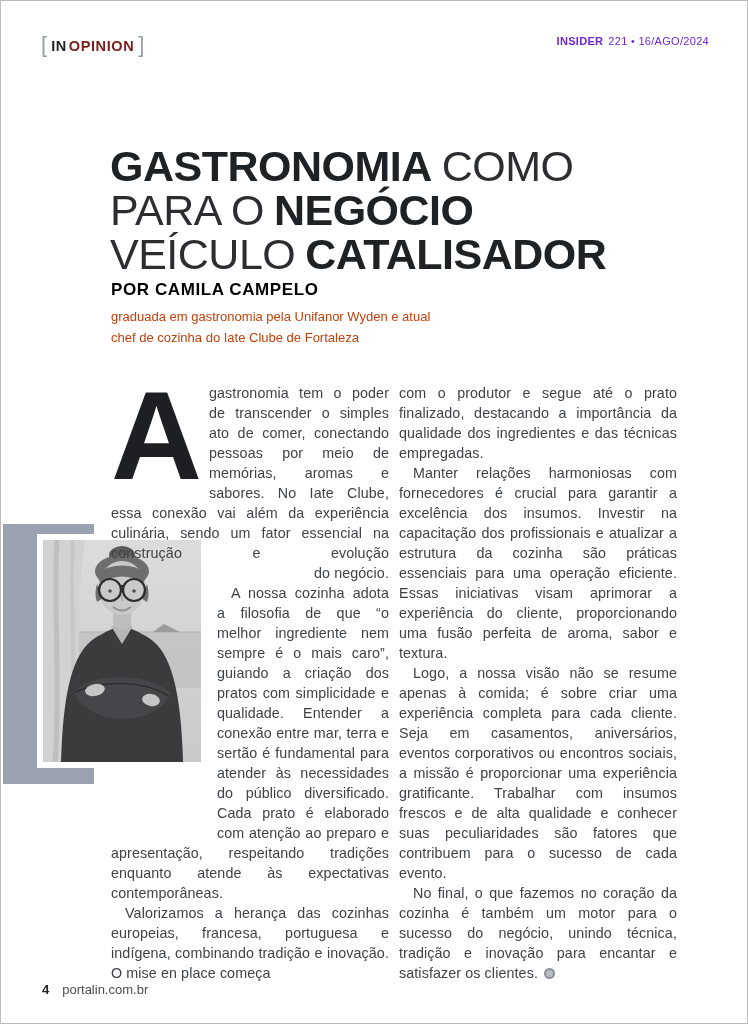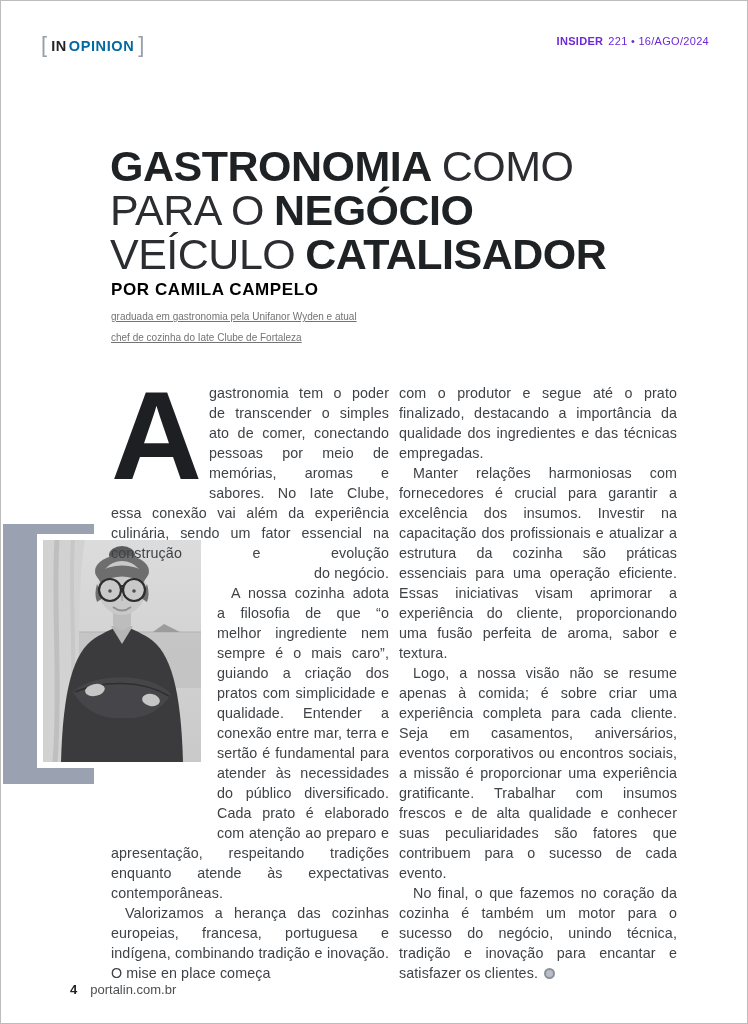--- a/index.html
+++ b/index.html
@@ -7,35 +7,35 @@
        font-family:"Liberation Sans","DejaVu Sans",sans-serif;}
   .page{position:relative;width:748px;height:1024px;box-sizing:border-box;
         border:1px solid #bdbdbd;background:#ffffff;overflow:hidden;}
 
   
   .header{position:absolute;top:34px;left:40px;right:38px;
           display:flex;justify-content:space-between;align-items:flex-start;}
   .section-tag{display:flex;align-items:center;line-height:1;}
   .bracket{font-size:22px;font-weight:300;color:#9aa0ab;position:relative;top:-1px;}
   .tag-in{font-size:14.5px;font-weight:800;color:#232527;letter-spacing:.6px;margin:0 2px 0 4px;}
-  .tag-opinion{font-size:14.5px;font-weight:700;color:#0369a1;letter-spacing:.6px;margin-right:4px;}
+  .tag-opinion{font-size:14.5px;font-weight:700;color:#7f1d1d;letter-spacing:.6px;margin-right:4px;}
   .issue-info{font-size:11px;color:#6d28d9;letter-spacing:.3px;}
   .issue-info .mag{font-weight:800;margin-right:5px;}
 
   
   .title{position:absolute;left:109px;top:143px;width:600px;
          font-size:43px;line-height:44px;letter-spacing:-.5px;color:#1f2225;}
   .tb{font-weight:800;}
   .tl{font-weight:300;color:#2b2d30;}
   .tgap{display:inline-block;width:10px;}
 
   
   .byline{position:absolute;left:110px;top:279px;width:560px;}
   .author{font-size:17px;font-weight:800;color:#000000;letter-spacing:.6px;margin-bottom:6px;}
-  .bio{font-size:10px;line-height:21px;color:#737373;text-decoration:underline;}
+  .bio{font-size:13px;line-height:21px;color:#c2410c;}
 
   
   .accent-block{position:absolute;left:2px;top:523px;width:91px;height:260px;background:#9aa1b0;}
   .photo-frame{position:absolute;left:36px;top:533px;width:170px;height:234px;
                background:#ffffff;padding:6px;box-sizing:border-box;}
   .photo-frame svg{display:block;}
 
   
   .columns{position:absolute;left:110px;top:382px;width:566px;display:flex;gap:10px;z-index:2;}
   .col{width:278px;font-size:14.3px;line-height:20px;color:#3f4347;letter-spacing:.1px;}
@@ -43,21 +43,21 @@
   .p-first{text-align:justify;text-align-last:justify;}
   .indent{text-indent:14px;}
   .p1-last{margin:0;text-align:right;}
   .dropcap{float:left;font-size:126px;line-height:98px;height:100px;
            font-weight:800;color:#1d1f22;margin:4px 10px 0 0;letter-spacing:-3px;}
   .photo-spacer{float:left;width:106px;height:260px;}
   .endmark{display:inline-block;width:7px;height:7px;border-radius:50%;
            background:#b9bdc5;border:2px solid #8b919c;margin-left:6px;vertical-align:-1px;}
 
   
-  .footer{position:absolute;left:41px;bottom:26px;font-size:13px;color:#4c4f52;margin-left:28px;}
+  .footer{position:absolute;left:41px;bottom:26px;font-size:13px;color:#4c4f52;}
   .footer .pagenum{font-weight:800;color:#222;margin-right:13px;}
 </style>
 </head>
 <body>
 
 <div class="page">
 
   <div class="header">
     <div class="section-tag">
       <span class="bracket">[</span>

